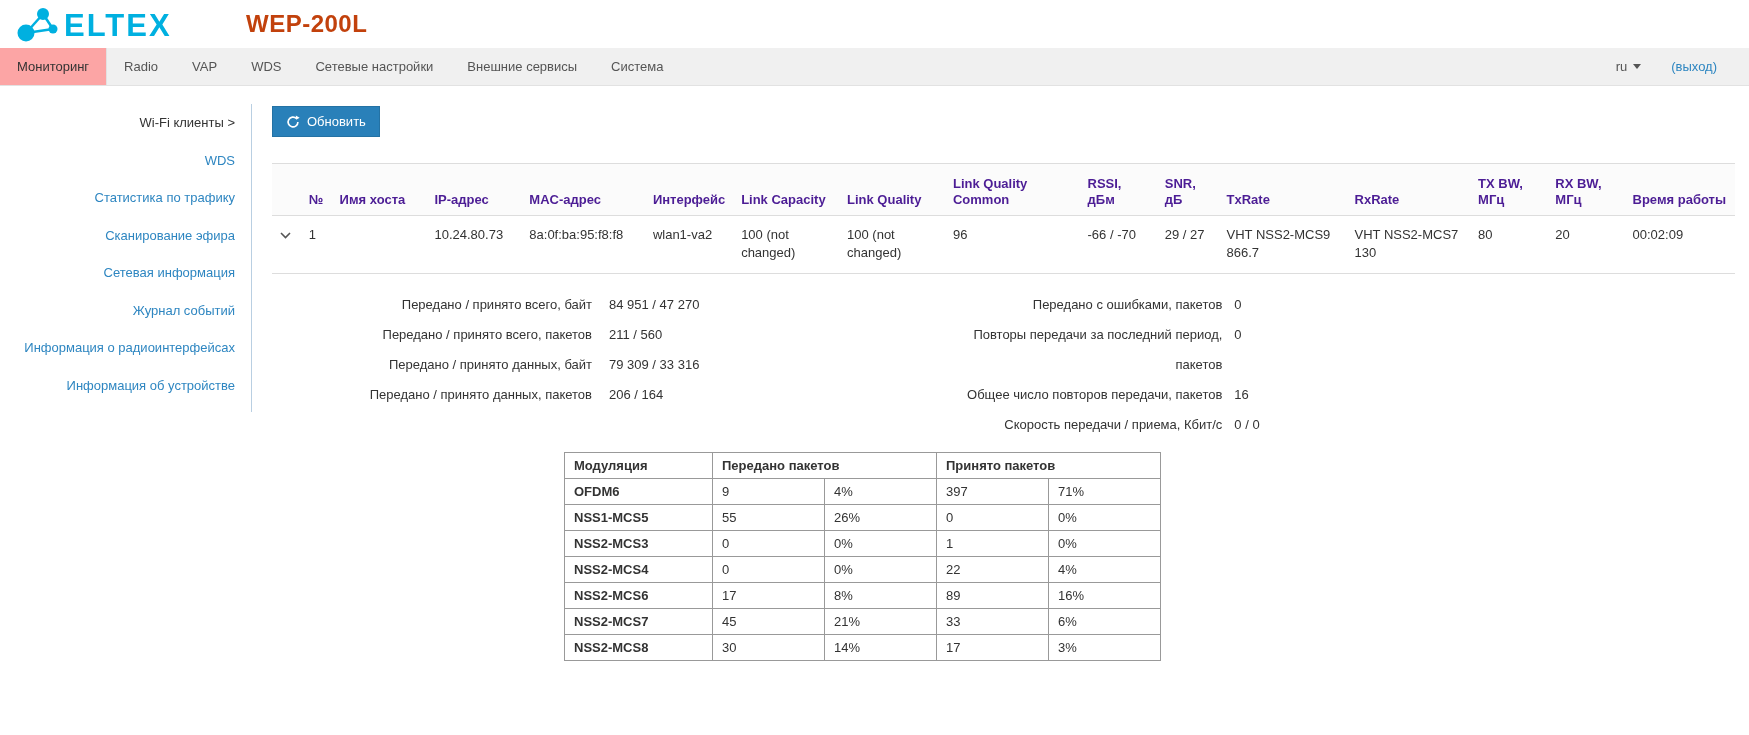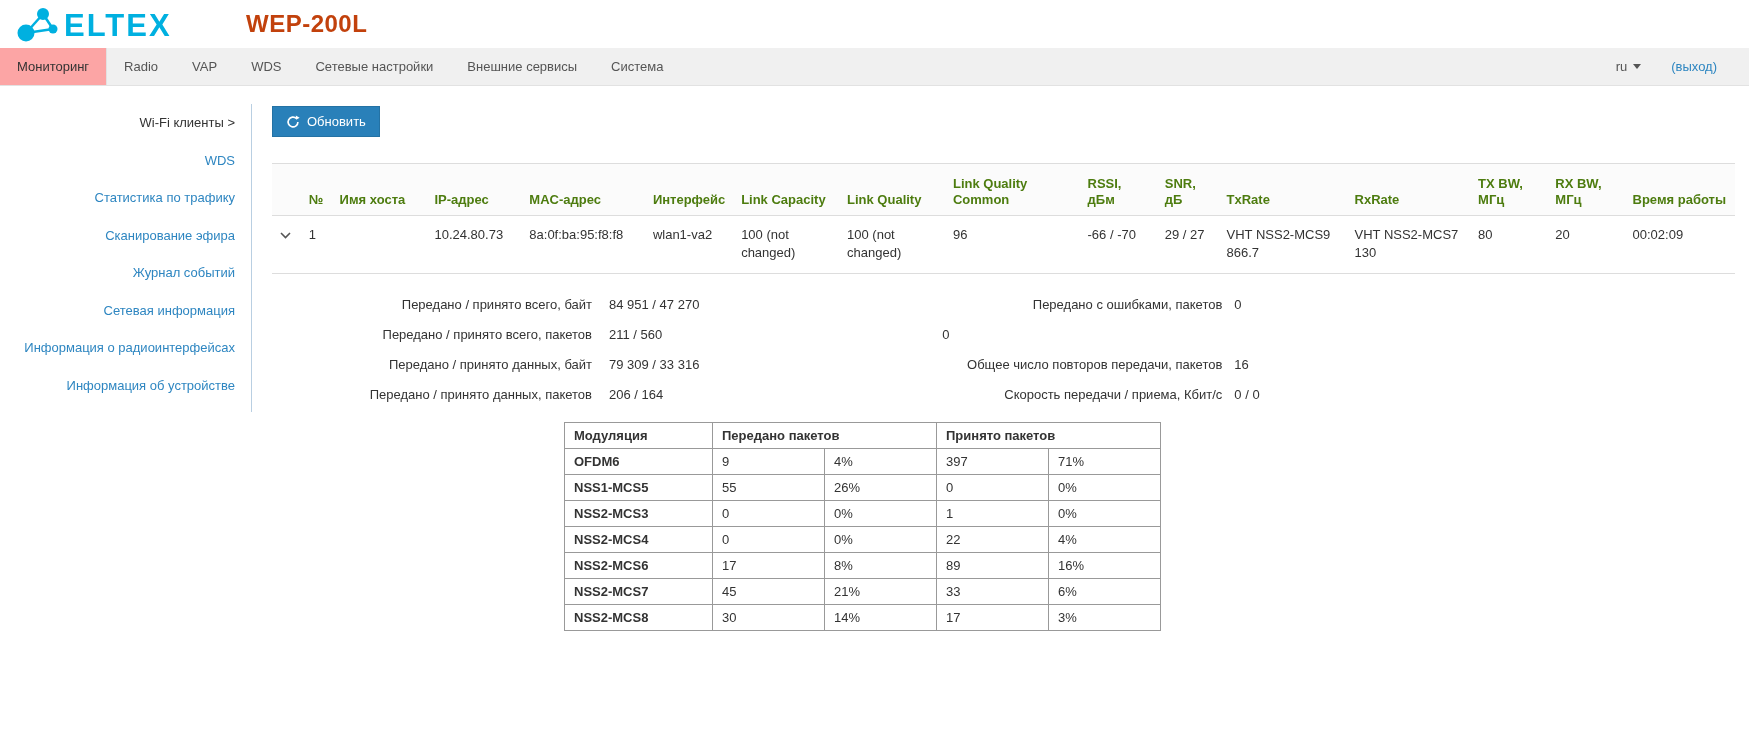--- a/index.html
+++ b/index.html
@@ -62,21 +62,21 @@
     background: #2980b9; color: #fff; border: 1px solid #2472a4;
     border-radius: 0; padding: 7px 13px; font-size: 13px; cursor: pointer;
     font-family: inherit;
   }
 
   
   .clients-table {
     width: 100%; border-collapse: collapse; margin-top: 26px; table-layout: fixed;
   }
   .clients-table thead th {
-    text-align: left; font-weight: bold; color: #4d7c0f;
+    text-align: left; font-weight: bold; color: #4c1d95;
     vertical-align: bottom; padding: 12px 8px 8px 8px;
     border-top: 1px solid #ddd; border-bottom: 1px solid #ddd;
     background: #fbfbfb; line-height: 1.2;
   }
   .clients-table tbody td {
     vertical-align: top; padding: 10px 8px; border-bottom: 1px solid #ddd;
     line-height: 1.4; word-wrap: break-word;
   }
   .chev-col { width: 26px; }
   .col-num { width: 28px; }
@@ -157,22 +157,22 @@
 </nav>
 
 <div class="content">
 
   <aside class="sidebar">
     <div class="sidebar-nav">
       <a class="sidebar-item active">Wi-Fi клиенты &gt;</a>
       <a class="sidebar-item">WDS</a>
       <a class="sidebar-item">Статистика по трафику</a>
       <a class="sidebar-item">Сканирование эфира</a>
+      <a class="sidebar-item">Сетевая информация</a>
       <a class="sidebar-item">Журнал событий</a>
-      <a class="sidebar-item">Сетевая информация</a>
       <a class="sidebar-item">Информация о радиоинтерфейсах</a>
       <a class="sidebar-item">Информация об устройстве</a>
     </div>
   </aside>
 
   <main class="main">
 
     <button class="btn-refresh">
       <svg width="14" height="14" viewBox="0 0 16 16">
         <path d="M13.6 8a5.6 5.6 0 1 1-1.7-4" fill="none" stroke="#fff" stroke-width="1.9"></path>
@@ -248,20 +248,21 @@
           <div class="stat-label">Передано / принято данных, пакетов</div>
           <div class="stat-value">206 / 164</div>
         </div>
       </div>
       <div class="stats-col stats-right">
         <div class="stat-line">
           <div class="stat-label">Передано с ошибками, пакетов</div>
           <div class="stat-value">0</div>
         </div>
         <div class="stat-line">
+          <div class="stat-label">Повторы передачи за последний период, пакетов</div>
           <div class="stat-value">0</div>
         </div>
         <div class="stat-line">
           <div class="stat-label">Общее число повторов передачи, пакетов</div>
           <div class="stat-value">16</div>
         </div>
         <div class="stat-line">
           <div class="stat-label">Скорость передачи / приема, Кбит/с</div>
           <div class="stat-value">0 / 0</div>
         </div>

